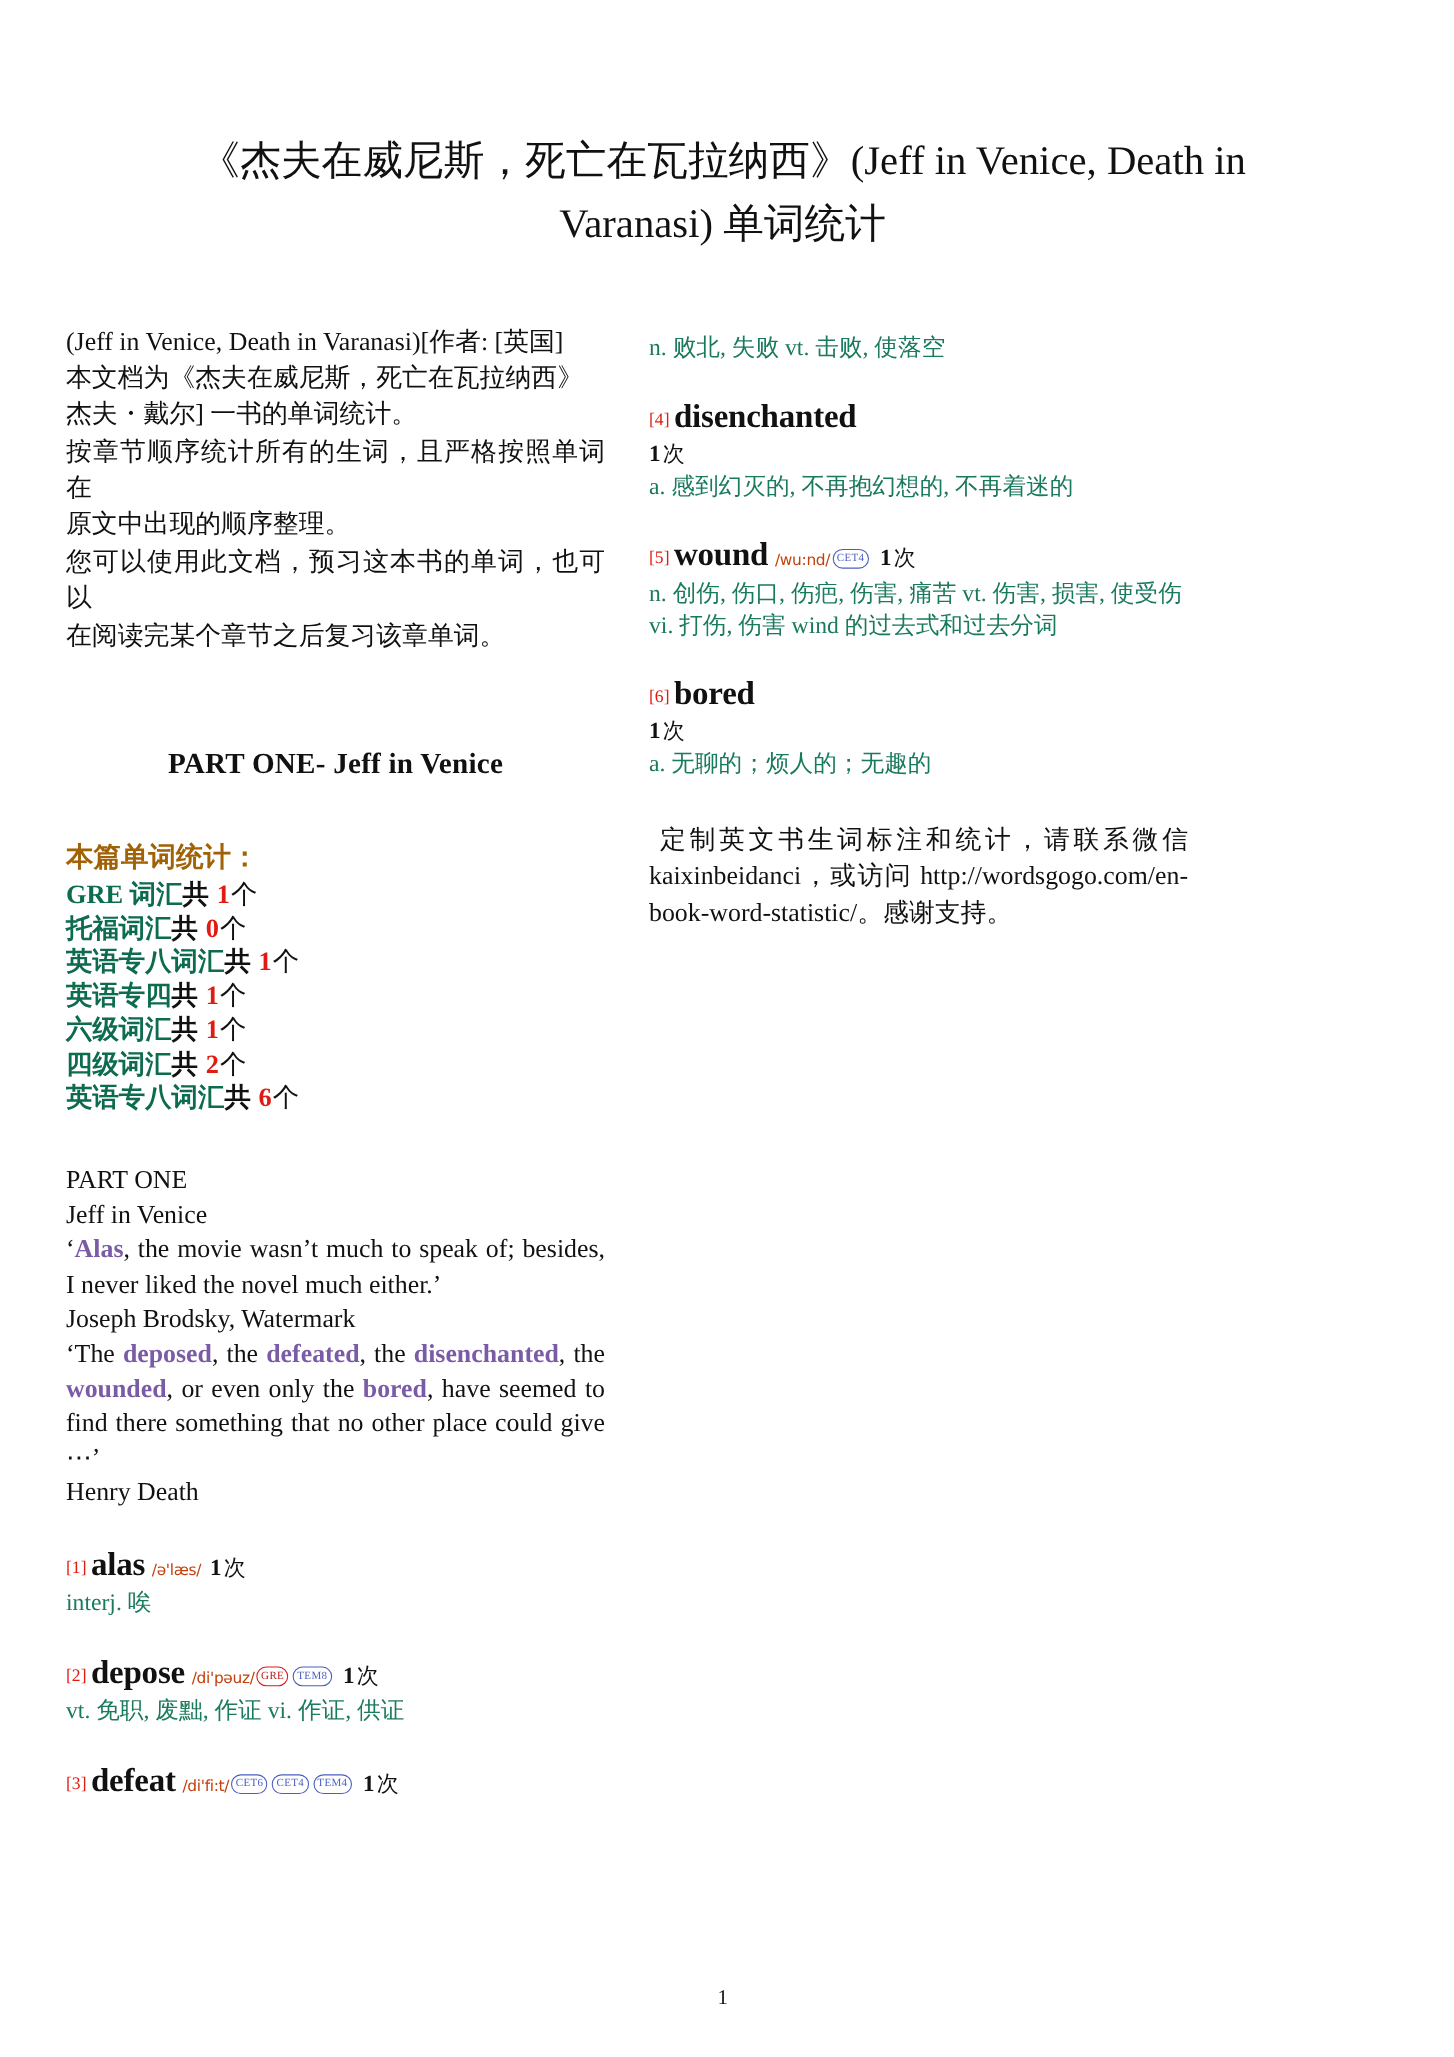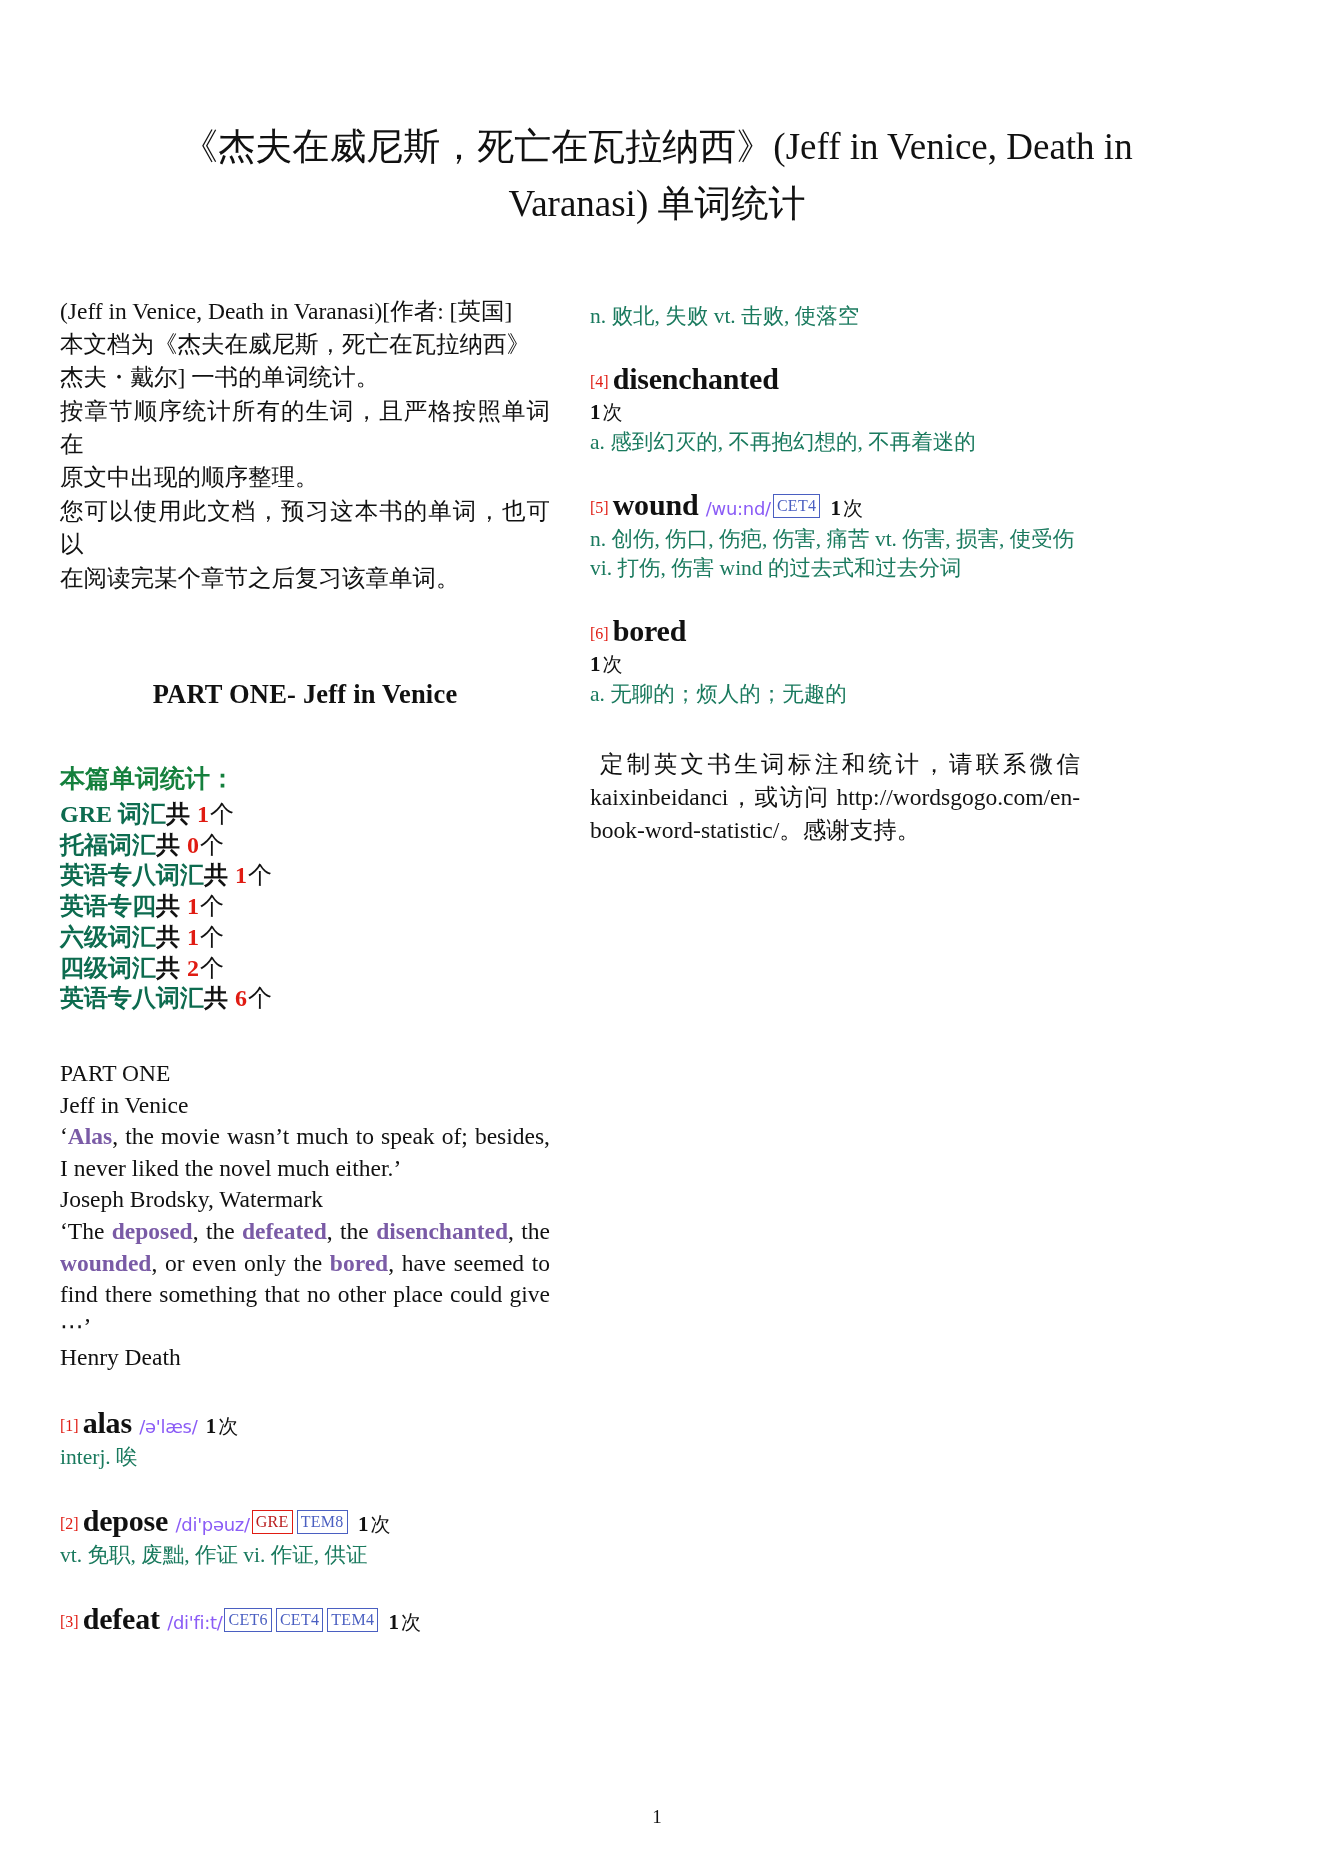--- a/index.html
+++ b/index.html
@@ -66,21 +66,21 @@
     letter-spacing: 0.2px;
   }
   
   .stats {
     margin-top: 52px;
   }
   .stats-title {
     font-weight: bold;
     font-size: 25px;
     margin: 0 0 4px 0;
-    color: #15803d;
+    color: #a16207;
   }
   .stat-line {
     font-size: 24px;
     line-height: 1.28;
     color: #0d6b4f;
     font-weight: bold;
     white-space: nowrap;
   }
   .stat-line .gong {
     color: #111111;
@@ -128,43 +128,44 @@
     font-family: "Liberation Serif", serif;
   }
   .word {
     font-weight: bold;
     font-size: 30px;
     letter-spacing: -0.2px;
     padding-left: 4px;
   }
   .phon {
     font-family: "DejaVu Sans", sans-serif;
-    font-size: 18px;
-    color: #8b5cf6;
+    font-size: 14px;
+    color: #c2410c;
     padding-left: 2px;
     letter-spacing: -0.3px;
   }
   .count {
     font-weight: bold;
     font-size: 21px;
     padding-left: 3px;
   }
   .ci {
     font-size: 20px;
     padding-left: 2px;
   }
   .badge {
     display: inline-block;
     font-family: "Liberation Serif", serif;
-    font-size: 16px;
+    font-size: 10px;
     line-height: 1;
     padding: 2.5px 3px 3px 3px;
     margin: 0 2px;
     vertical-align: 4px;
     letter-spacing: 0.3px;
+    border-radius: 10px;
   }
   .badge-red {
     color: #b91c1c;
     border: 1.2px solid #e01b12;
   }
   .badge-blue {
     color: #4a5fc1;
     border: 1.2px solid #4a5fc1;
   }
   .defn {

